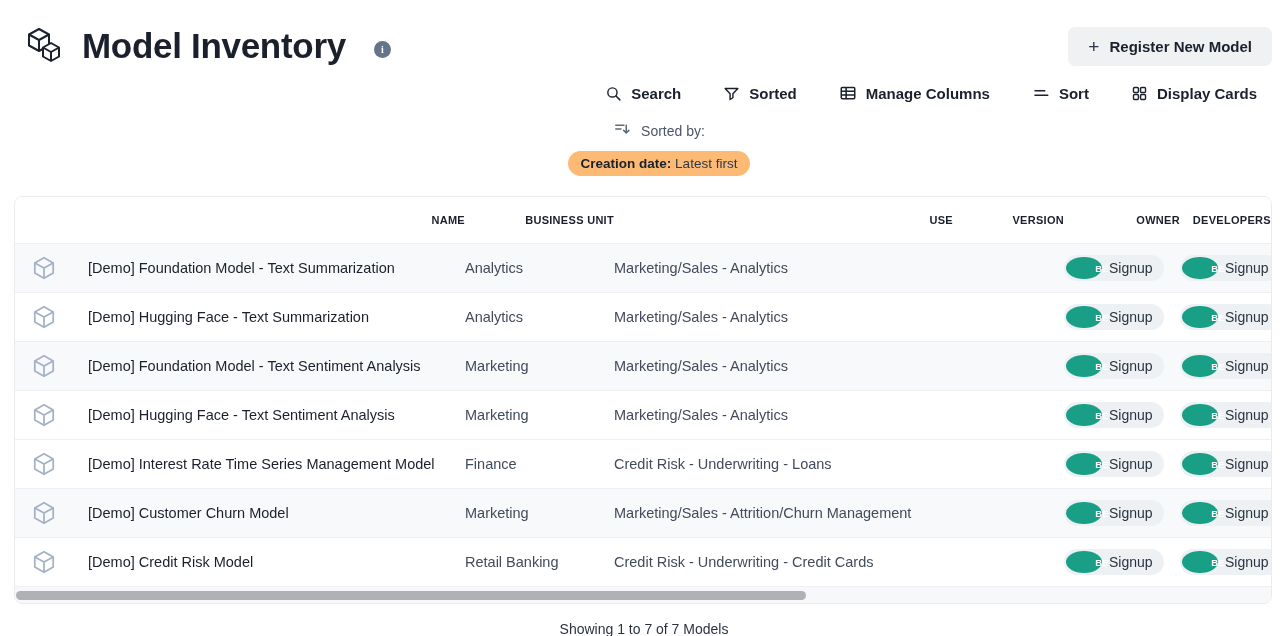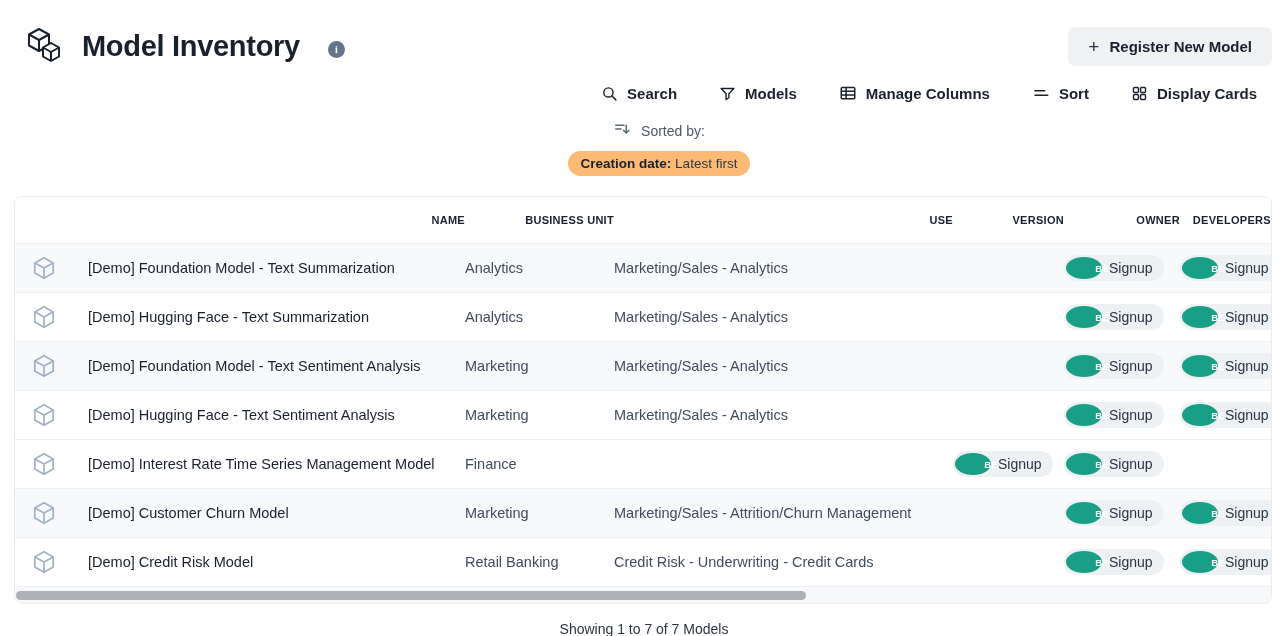--- a/index.html
+++ b/index.html
@@ -13,21 +13,21 @@
     --card-border:#e9ebef;
     --btn-bg:#eff1f3;
   }
   *{box-sizing:border-box;margin:0;padding:0;}
   html,body{width:1288px;height:636px;background:#ffffff;overflow:hidden;
     font-family:"Liberation Sans", sans-serif;color:var(--ink);}
   
   .page-header{display:flex;align-items:center;padding:26px 16px 0 24px;}
   .brand{display:flex;align-items:center;gap:18px;}
   .cubes-icon{width:40px;height:40px;flex:0 0 auto;}
-  .page-title{font-size:29px;font-weight:700;letter-spacing:-0.3px;color:var(--ink);}
+  .page-title{font-size:35px;font-weight:700;letter-spacing:-0.3px;color:var(--ink);}
   .info-dot{width:17px;height:17px;border-radius:50%;background:#64748b;color:#fff;
     font-size:10px;font-weight:700;display:inline-flex;align-items:center;justify-content:center;
     margin-left:10px;margin-top:6px;font-family:"Liberation Serif",serif;cursor:pointer;}
   .spacer{flex:1;}
   .register-btn{display:flex;align-items:center;gap:10px;background:var(--btn-bg);
     border:none;border-radius:7px;padding:10px 20px;font-size:15px;font-weight:600;
     color:var(--ink);cursor:pointer;font-family:inherit;}
   .register-btn .plus{font-size:19px;font-weight:400;color:#2d3748;line-height:1;}
   
   .toolbar{display:flex;justify-content:flex-end;align-items:center;gap:42px;
@@ -101,21 +101,21 @@
       </svg>
     </span>
     <span>Search</span>
   </button>
   <button class="tool-item">
     <span>
       <svg width="17" height="17" viewBox="0 0 24 24" fill="none" stroke="#1a202c" stroke-width="2" stroke-linejoin="round">
         <path d="M3 5 H21 L14 12.5 V18 L10 20.5 V12.5 Z"></path>
       </svg>
     </span>
-    <span>Models</span>
+    <span>Sorted</span>
   </button>
   <button class="tool-item">
     <span>
       <svg width="18" height="18" viewBox="0 0 24 24" fill="none" stroke="#1a202c" stroke-width="2">
         <rect x="3" y="4.5" width="18" height="15" rx="1.5"></rect>
         <path d="M3 9.5 H21 M3 14.5 H21 M9.5 4.5 V19.5"></path>
       </svg>
     </span>
     <span>Manage Columns</span>
   </button>
@@ -246,20 +246,21 @@
       </div>
       <div class="tgrid trow">
         <div class="cell c-icon">
           <svg viewBox="0 0 24 24" fill="none" stroke="#a3b1c6" stroke-width="1.6" stroke-linejoin="round">
             <path d="M12 2.5 L20.5 7.3 L20.5 16.7 L12 21.5 L3.5 16.7 L3.5 7.3 Z"></path>
             <path d="M3.5 7.3 L12 12 L20.5 7.3 M12 12 L12 21.5"></path>
           </svg>
         </div>
         <div class="cell c-name">[Demo] Interest Rate Time Series Management Model</div>
         <div class="cell c-text">Finance</div>
+        <div class="cell c-text">Credit Risk - Underwriting - Loans</div>
         <div class="cell c-text"></div>
         <div class="cell"><span class="pill">
             <span class="avatar">BE</span>
             <span class="pill-label">Signup</span>
           </span></div>
         <div class="cell"><span class="pill">
             <span class="avatar">BE</span>
             <span class="pill-label">Signup</span>
           </span></div>
       </div>

